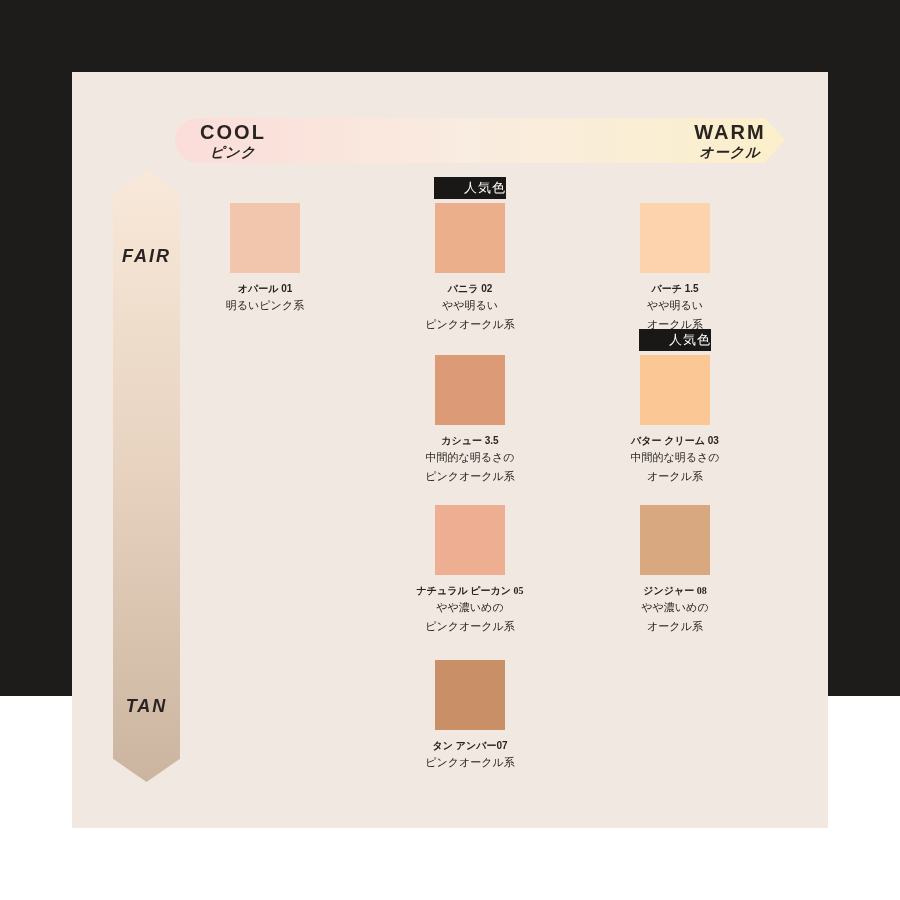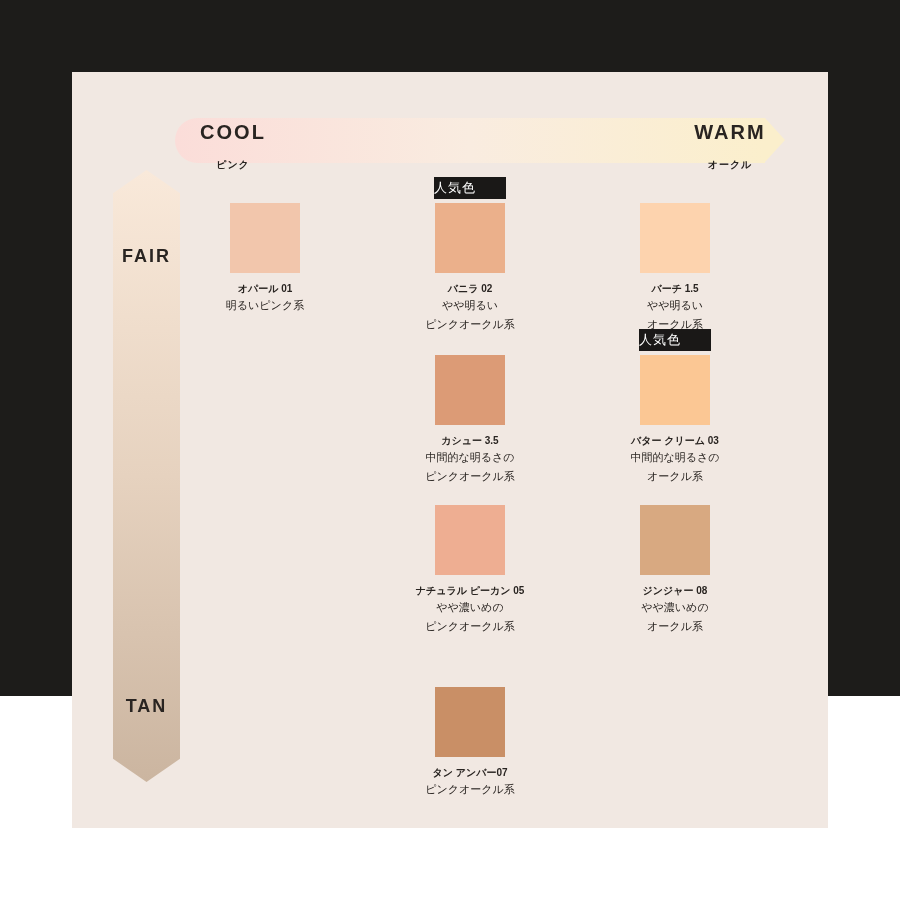--- a/index.html
+++ b/index.html
@@ -36,30 +36,31 @@
   .axis-label-group {
     position: absolute; top: 3px;
     transform: translateX(-50%);
     text-align: center; line-height: 1.1;
     white-space: nowrap;
   }
   .axis-label-main {
     font-size: 20px; font-weight: bold; letter-spacing: 2px;
   }
   .axis-label-sub {
-    font-size: 10px; font-weight: bold; letter-spacing: 1px; margin-top: 16px;
+    font-size: 14px; font-weight: bold; letter-spacing: 1px; margin-top: 2px; font-style: italic;
   }
   .cool-group { left: 58px; }
   .warm-group { left: 555px; }
 
   
   .v-axis {
     position: absolute; left: 41px; top: 98px; 
     width: 67px; height: 612px;
     clip-path: polygon(50% 0%, 100% 3.8%, 100% 96.2%, 50% 100%, 0% 96.2%, 0% 3.8%);
+    font-style: italic;
   }
   .v-axis-label {
     position: absolute; left: 50%;
     transform: translate(-50%, -50%);
     font-size: 18px; font-weight: bold; letter-spacing: 2px;
     white-space: nowrap;
   }
   .fair-label { top: 86px; }
   .tan-label  { top: 536px; }
 
@@ -80,31 +81,31 @@
   .shade-desc {
     font-size: 11px; line-height: 19px;
     white-space: nowrap;
   }
   .badge {
     position: absolute; top: -26px; left: 50%;
     transform: translateX(-50%);
     width: 72px; height: 22px; line-height: 22px;
     background: #1a1817; color: #ffffff;
     font-size: 13px; letter-spacing: 1px;
-    text-align: left;
+    text-align: right;
   }
   
   .col1 { left: 88px; }
   .col2 { left: 293px; }
   .col3 { left: 498px; }
   
   .row1 { top: 131px; }
   .row2 { top: 283px; }
-  .row3 { top: 433px; }
-  .row4 { top: 615px; }
+  .row3 { top: 433px; font-family: Liberation Serif, serif; }
+  .row4 { top: 588px; }
 </style>
 </head>
 <body>
 
 <div class="frame" style="background: rgb(29, 28, 26);">
   <div class="panel" style="background: rgb(241, 232, 226);">
 
     <div class="h-axis" style="background: linear-gradient(90deg, rgb(251, 221, 217), rgb(249, 236, 224), rgb(251, 239, 204));">
       <div class="h-axis-tip" style="border-left-color: rgb(251, 239, 204);"></div>
       <div class="axis-label-group cool-group">

